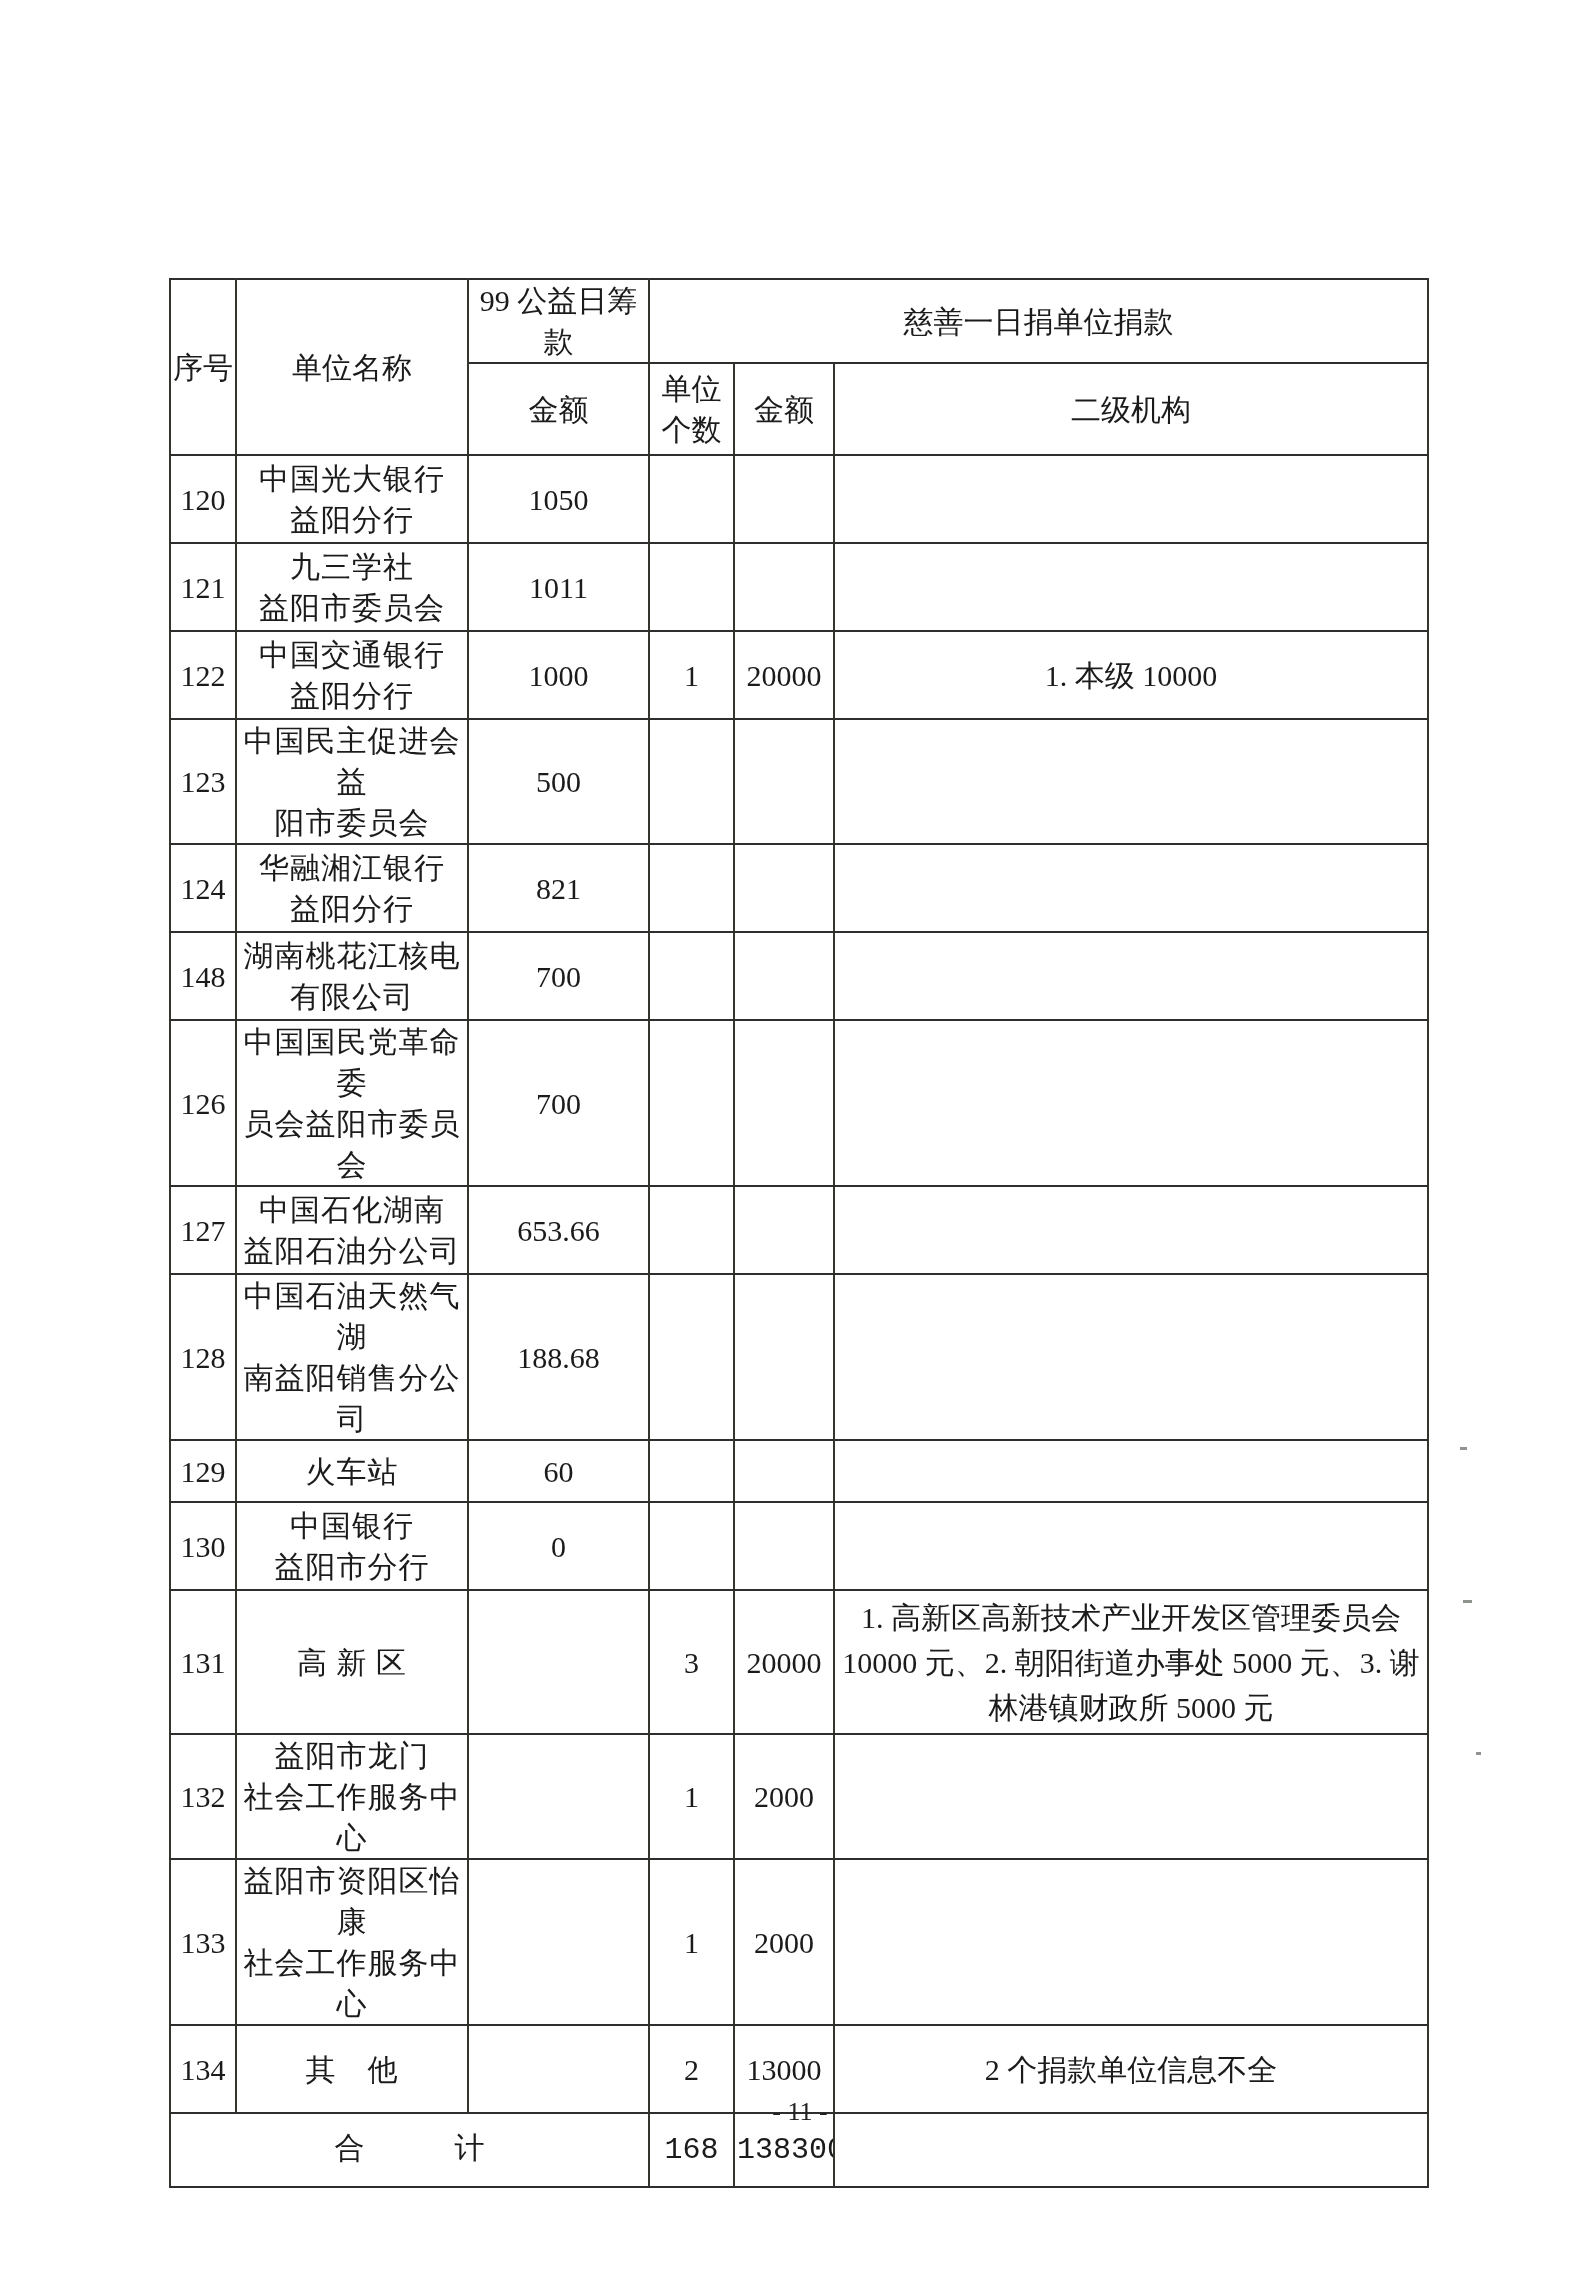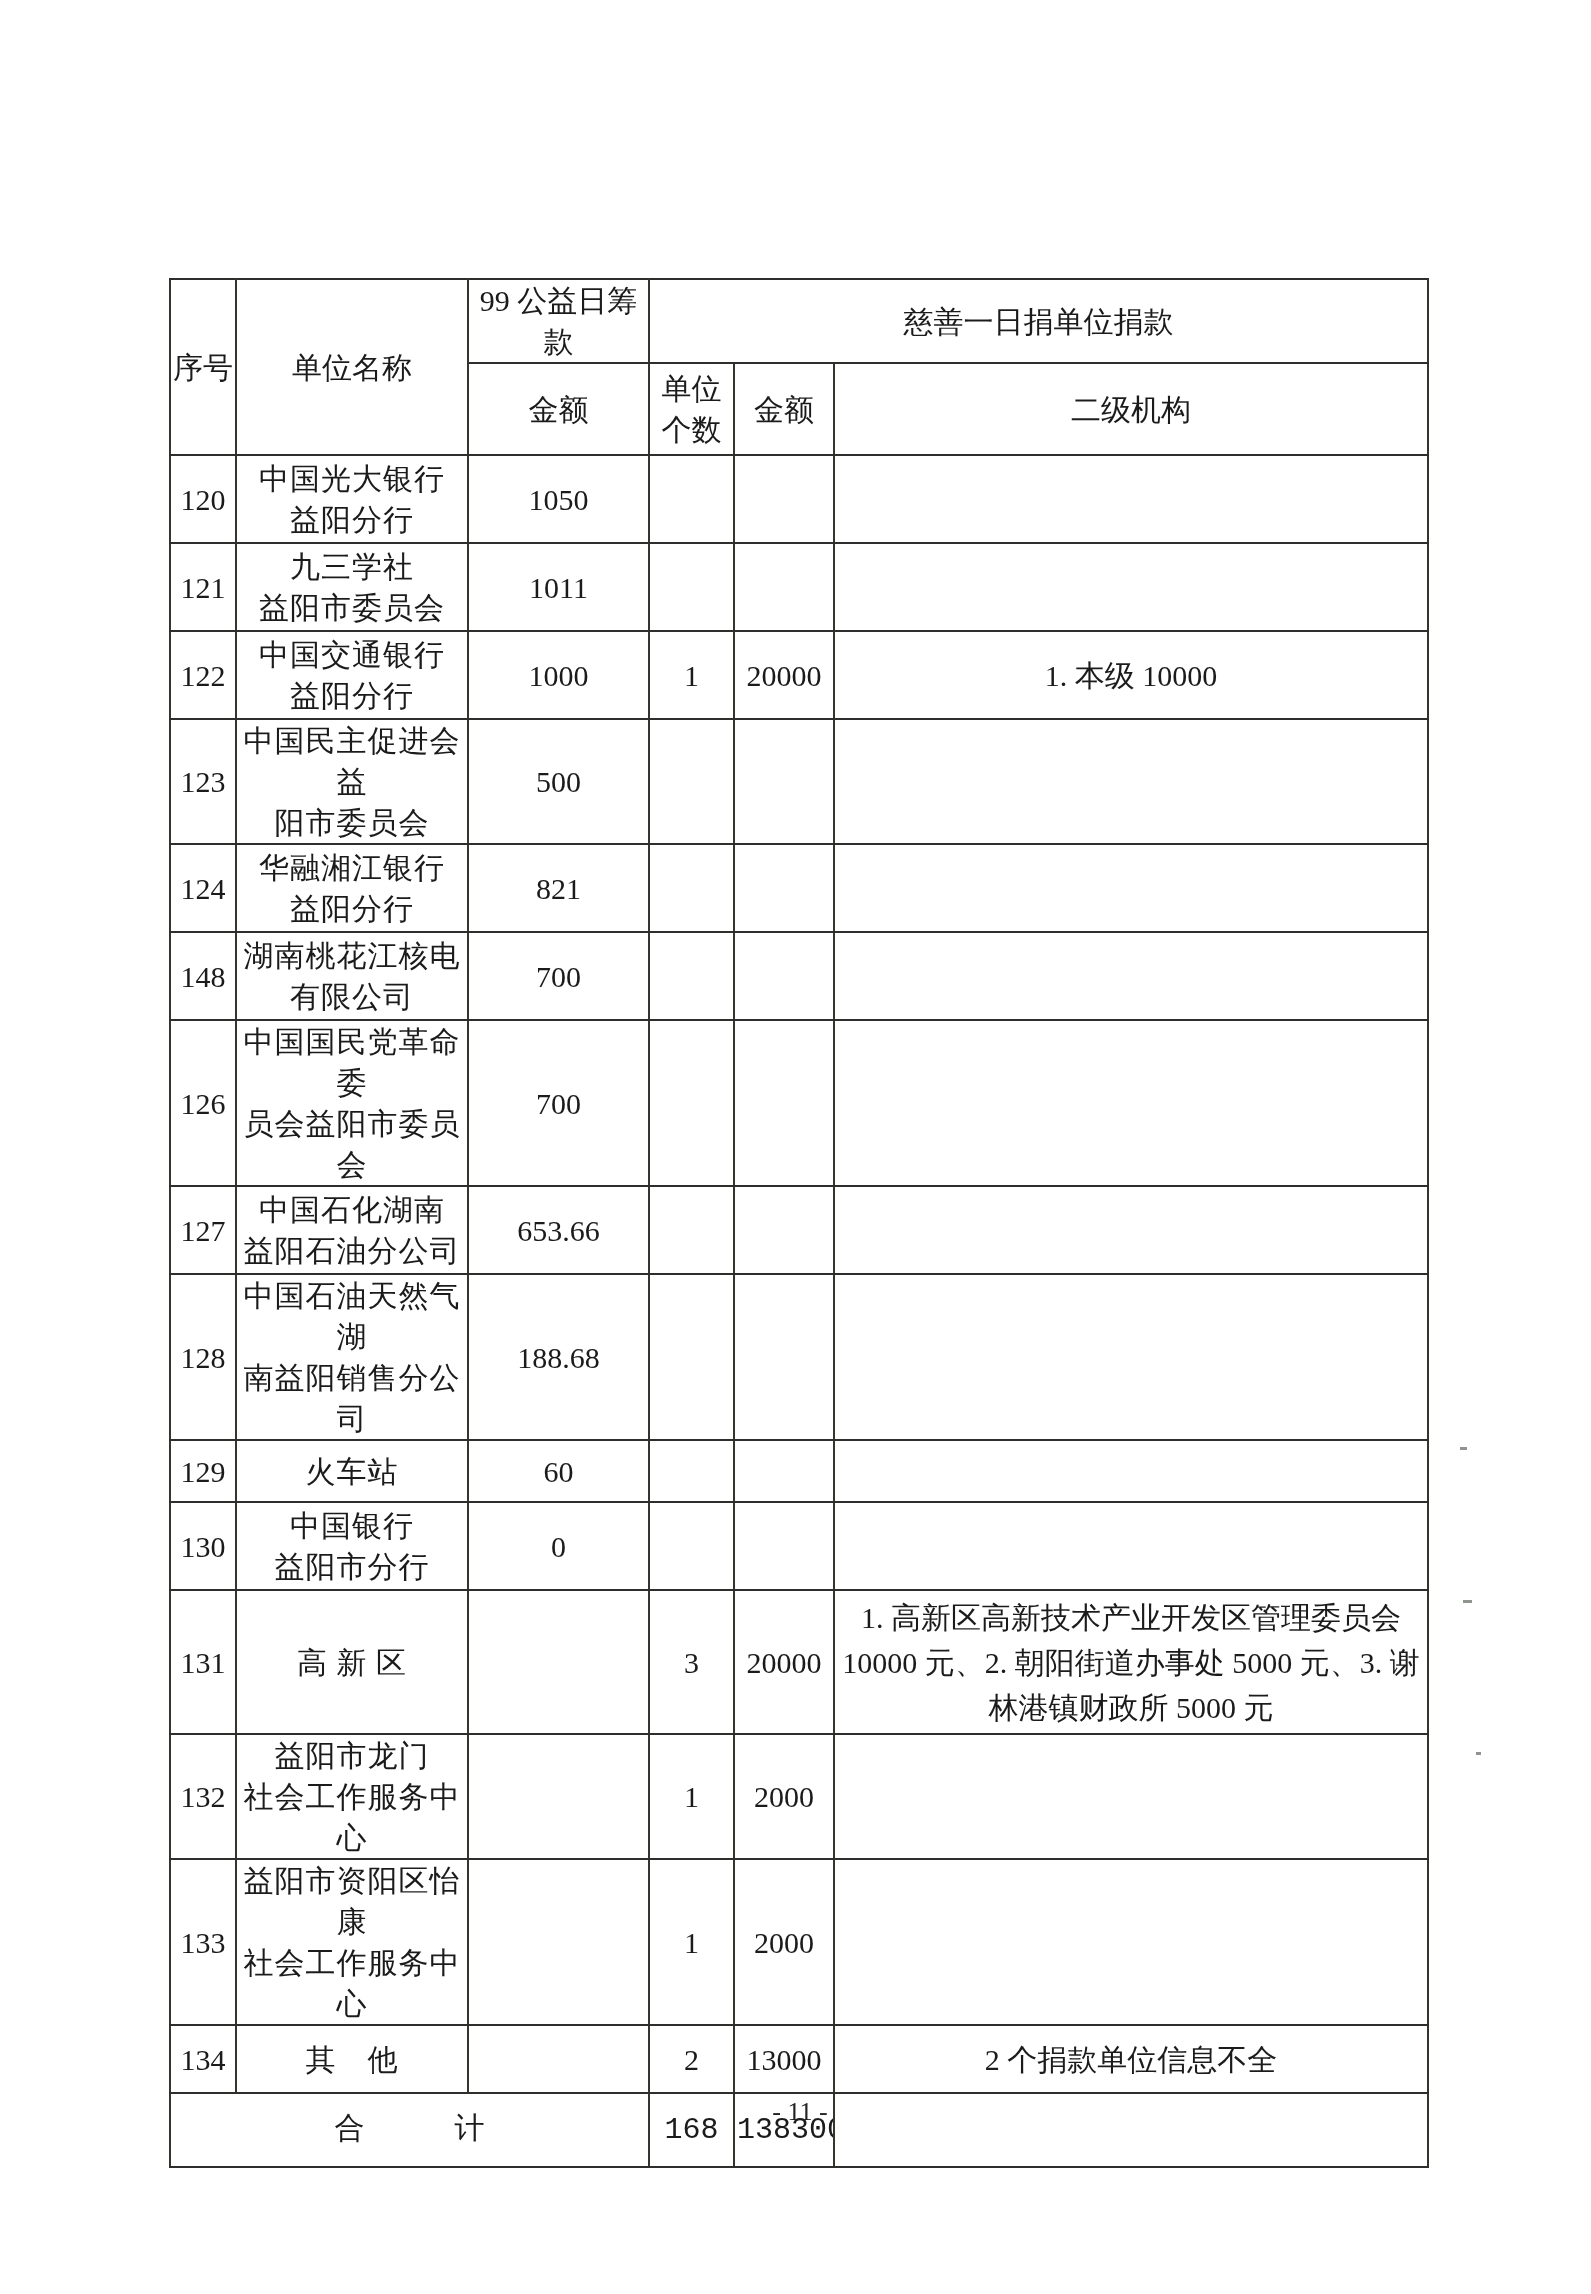--- a/index.html
+++ b/index.html
@@ -33,21 +33,21 @@
     vertical-align: middle;
     white-space: pre-line;
     overflow: hidden;
     padding: 0 2px;
   }
   thead tr.hrow-a { height: 72px; }
   thead tr.hrow-b { height: 92px; padding-left: 28px; }
   tbody#rows tr { height: 88px; }
   tbody#rows tr:nth-child(10) { height: 62px; border-radius: 22px; }   
   tbody#rows tr:nth-child(12) { height: 144px; }  
-  tbody#rows tr:nth-child(15) { height: 68px; }   
+  tbody#rows tr:nth-child(15) { height: 88px; }   
   tr.total-row { height: 74px; font-family: Liberation Mono, monospace; }
   td.secondary {
     text-align: left;
     padding: 3.9px 9.8px 3.9px 7.8px;
     line-height: 45px;
   }
   td.name { letter-spacing: 1px; }
   .footer {
     position: absolute;
     top: 2097px;

